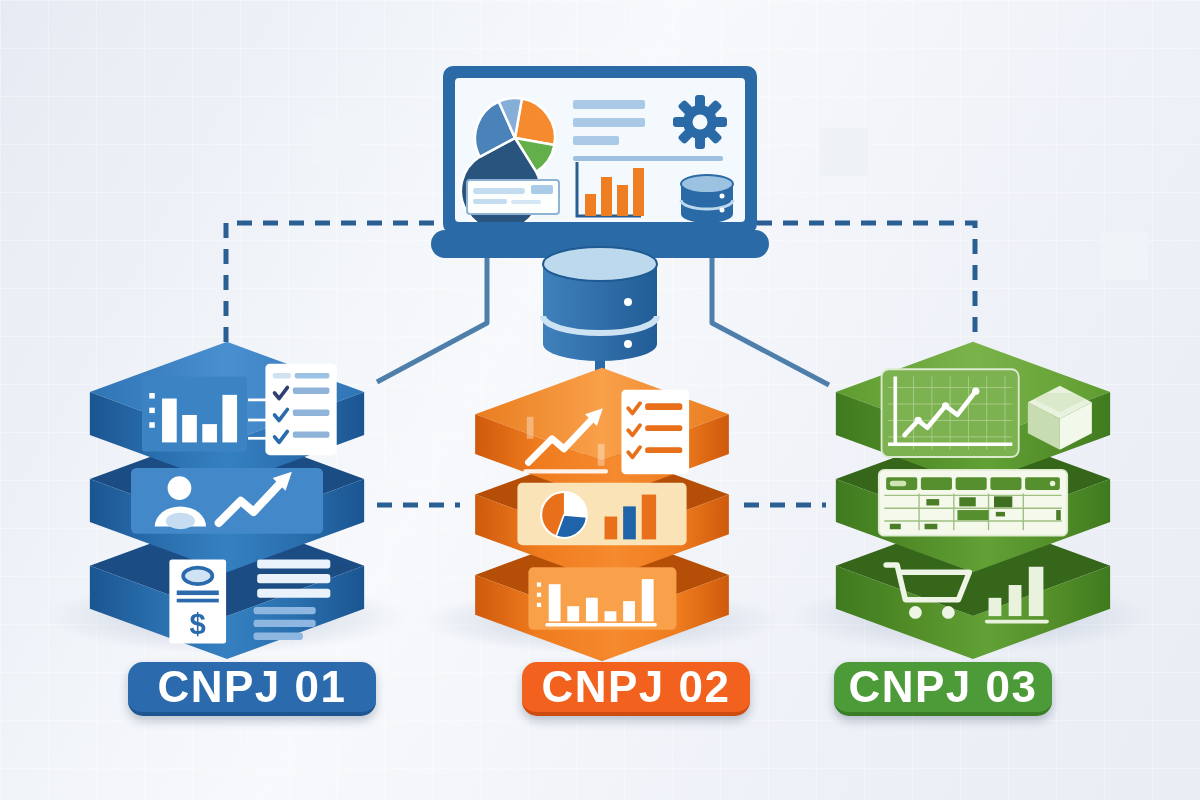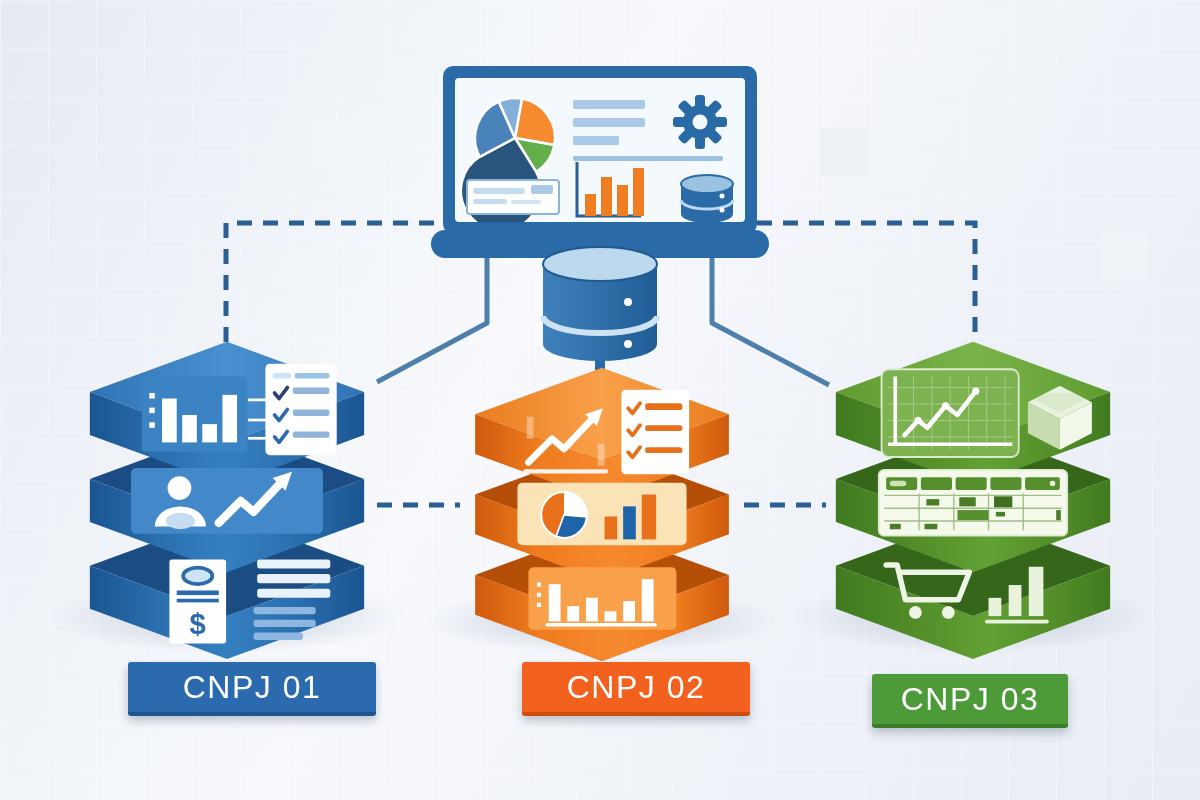--- a/index.html
+++ b/index.html
@@ -13,25 +13,25 @@
   .sq{position:absolute;}
   .abs{position:absolute;}
   .monitor-frame{left:443px;top:66px;width:314px;height:168px;background:#2a6aa6;border-radius:10px;}
   .monitor-screen{left:455px;top:78px;width:290px;height:144px;background:#f4f9fd;border-radius:4px;}
   .monitor-bar{left:431px;top:230px;width:338px;height:28px;background:#2a6aa6;border-radius:14px;}
   .monitor-stem{left:590px;top:254px;width:20px;height:22px;background:#2a6aa6;}
   .monitor-base{left:550px;top:266px;width:100px;height:18px;background:#2a6aa6;
     clip-path:polygon(14% 0,86% 0,100% 100%,0 100%);}
   .db-stub{left:595px;top:354px;width:10px;height:18px;background:#2a6aa6;}
   .shadow{position:absolute;background:radial-gradient(ellipse at center,rgba(150,165,190,.5) 0%,rgba(150,165,190,0) 70%);}
-  .label{position:absolute;top:662px;height:50px;border-radius:3px;display:flex;align-items:center;justify-content:center;
-    color:#fff;font-weight:normal;font-size:32px;letter-spacing:1.5px;box-shadow:0 5px 10px rgba(40,60,90,.28);}
+  .label{position:absolute;top:662px;height:50px;border-radius:15px;display:flex;align-items:center;justify-content:center;
+    color:#fff;font-weight:bold;font-size:44px;letter-spacing:1.5px;box-shadow:0 5px 10px rgba(40,60,90,.28);}
   .label-blue{left:128px;width:248px;background:#2a6aad;border-bottom:4px solid #1d5590;}
   .label-orange{left:522px;width:228px;background:#f2611d;border-bottom:4px solid #cf4c10;}
-  .label-green{left:872px;width:196px;background:#4d9a38;border-bottom:4px solid #3a7d28;margin-top:12px;}
+  .label-green{left:834px;width:218px;background:#4d9a38;border-bottom:4px solid #3a7d28;}
 </style>
 </head>
 <body>
 
 <div class="canvas">
   <div class="grid"></div>
   <div class="sq" style="left:975px;top:382px;width:50px;height:50px;background:#e2e7ee;opacity:.7;"></div>
   <div class="sq" style="left:820px;top:128px;width:48px;height:48px;background:#eef1f6;"></div>
   <div class="sq" style="left:312px;top:118px;width:46px;height:46px;background:#f1f4f9;"></div>
   <div class="sq" style="left:690px;top:182px;width:48px;height:48px;background:#f5f7fb;"></div>

